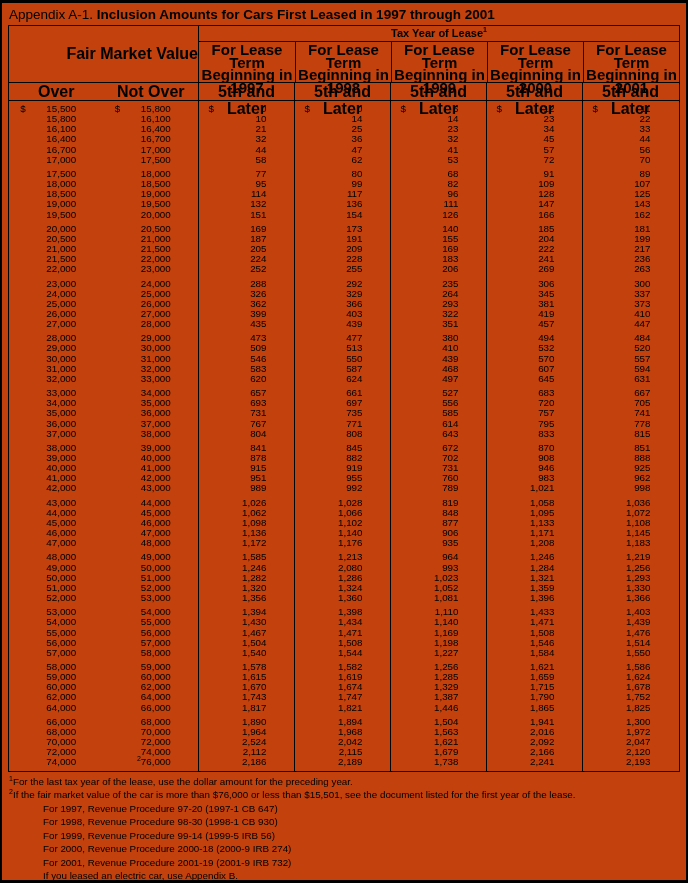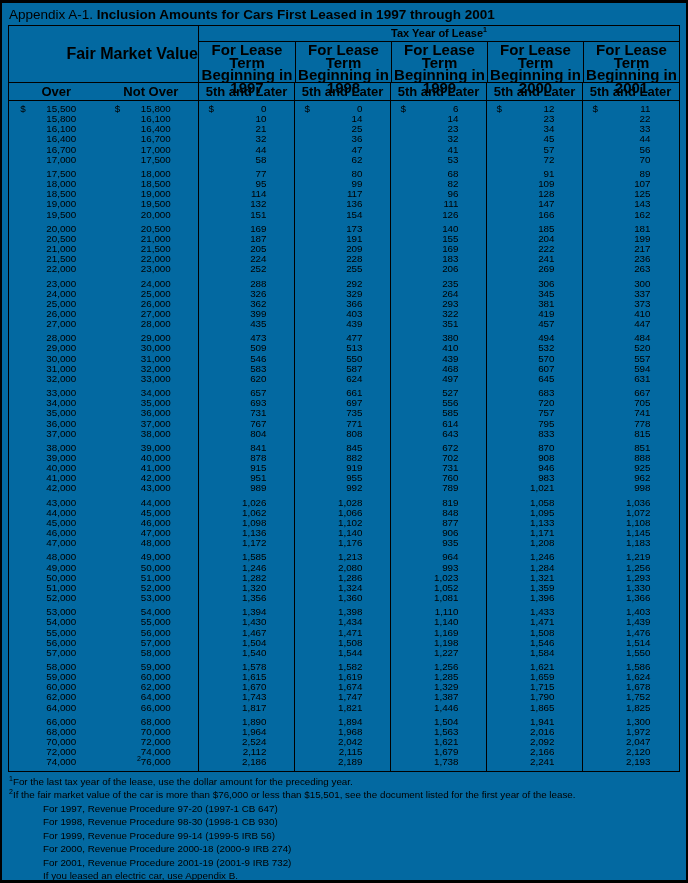--- a/index.html
+++ b/index.html
@@ -1,17 +1,17 @@
 <!DOCTYPE html>
 <html><head>
 <meta charset="utf-8">
 <style>
   html,body{margin:0;padding:0;background:#e8e8e8;}
   .page{
-    width:688px;height:883px;box-sizing:border-box;background:#0369a1;
+    width:688px;height:883px;box-sizing:border-box;background:#c2410c;
     border:2px solid #000;border-top-width:3px;border-bottom-width:3px;
     font-family:"Liberation Sans",sans-serif;color:#000;overflow:hidden;
   }
   .doc-title{padding:4px 7px 3px 7px;font-size:13.5px;white-space:nowrap;}
   .doc-title .bold{font-weight:bold;}
   sup{font-size:7px;line-height:0;vertical-align:super;}
 
   .tblwrap{margin:0 6px;border:1.5px solid #000;}
   
   .thead{display:grid;grid-template-columns:189px 1fr;}
@@ -20,21 +20,21 @@
   .hdr-right{border-left:1.5px solid #000;}
   .taxyear{height:15px;line-height:15px;text-align:center;font-weight:bold;
     font-size:11px;border-bottom:1.5px solid #000;}
   .yearrow{display:grid;grid-template-columns:repeat(5,1fr);}
   .yh{height:40px;box-sizing:border-box;text-align:center;font-weight:bold;
     font-size:15px;line-height:12.5px;padding-top:2px;}
   .yh + .yh{border-left:1.5px solid #000;}
   
   .subhdr{display:grid;grid-template-columns:94.5px 94.5px repeat(5,96px);
     border-top:1.5px solid #000;border-bottom:1.5px solid #000;
-    font-weight:bold;font-size:13px;text-align:center;}
+    font-weight:bold;font-size:16px;text-align:center;}
   .subhdr .sc{height:17px;line-height:17px;box-sizing:border-box;}
   .subhdr .vb{border-left:1.5px solid #000;}
   
   .tbody{font-size:9.8px;}
   .row{display:grid;grid-template-columns:94.5px 94.5px repeat(5,96px);}
   .row .c{line-height:10.15px;box-sizing:border-box;}
   .row .vb{border-left:1.5px solid #000;}
   .row.gap .c{padding-top:4px;}
   .row.first .c{padding-top:3px;}
   .row.end .c{padding-bottom:3px;}

